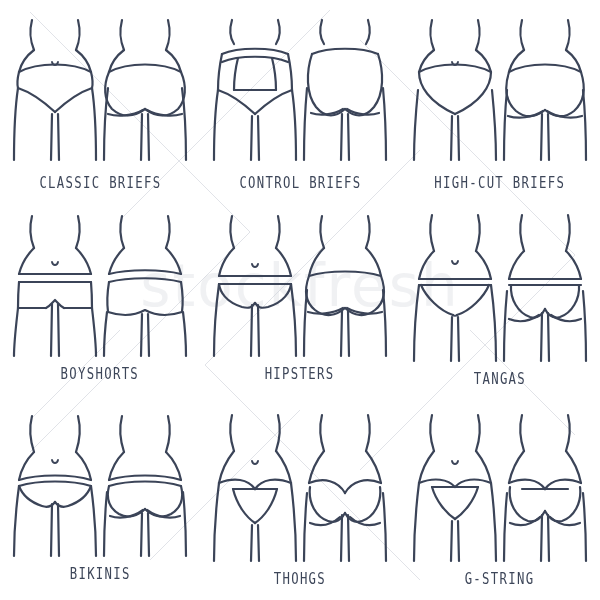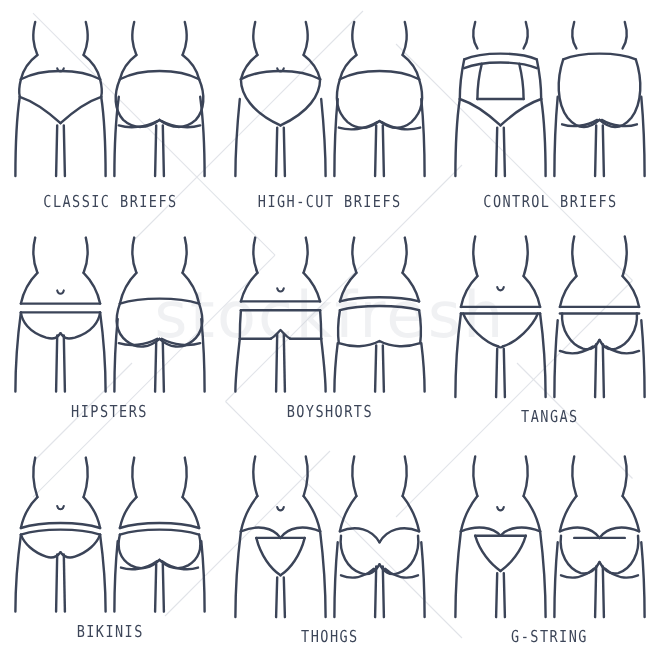--- a/index.html
+++ b/index.html
@@ -172,20 +172,60 @@
           <path class="ln" d="M142,104 L141,150"></path>
           <path class="ln" d="M148,104 L149,150"></path>
         </g>
       </svg>
       <div class="caption">CLASSIC  BRIEFS</div>
     </div>
 
     <div class="cell r1">
       <svg class="figs" viewBox="0 0 200 160">
         <g>
+          <path class="ln" d="M32,10 C29,20 30,28 34,34"></path>
+          <path class="ln" d="M78,10 C81,20 80,28 76,34"></path>
+
+          <path class="ln" d="M22,44 C38,37 72,37 88,44"></path>
+          <path class="ln" d="M22,52 C38,45 72,45 88,52"></path>
+
+          <path class="ln" d="M22,44 C19,58 18,70 18,80"></path>
+          <path class="ln" d="M88,44 C91,58 92,70 92,80"></path>
+
+          <path class="ln" d="M38,48 C35,60 34,70 34,80"></path>
+          <path class="ln" d="M72,48 C75,60 76,70 76,80"></path>
+
+          <path class="ln" d="M18,80 C30,84 42,92 55,104"></path>
+          <path class="ln" d="M92,80 C80,84 68,92 55,104"></path>
+          <path class="ln" d="M34,80 L76,80"></path>
+          <path class="ln" d="M18,80 C15,100 14,124 14,150"></path>
+          <path class="ln" d="M92,80 C95,100 96,124 96,150"></path>
+          <path class="ln" d="M52,106 L51,150"></path>
+          <path class="ln" d="M58,106 L59,150"></path>
+        </g>
+        <g>
+          <path class="ln" d="M122,10 C119,20 120,28 124,34"></path>
+          <path class="ln" d="M168,10 C171,20 170,28 166,34"></path>
+          <path class="ln" d="M112,44 C128,37 162,37 178,44"></path>
+          <path class="ln" d="M112,44 C106,62 106,84 116,97 C126,109 136,107 145,99"></path>
+          <path class="ln" d="M178,44 C184,62 184,84 174,97 C164,109 154,107 145,99"></path>
+          <path class="ln" d="M111,103 C120,106 133,105 143,99"></path>
+          <path class="ln" d="M179,103 C170,106 157,105 147,99"></path>
+          <path class="ln" d="M107,78 C105,100 104,124 104,150"></path>
+          <path class="ln" d="M183,78 C185,100 186,124 186,150"></path>
+          <path class="ln" d="M142,104 L141,150"></path>
+          <path class="ln" d="M148,104 L149,150"></path>
+        </g>
+      </svg>
+      <div class="caption">CONTROL  BRIEFS</div>
+    </div>
+
+    <div class="cell r1">
+      <svg class="figs" viewBox="0 0 200 160">
+        <g>
           <path class="ln" d="M32,10 C29,22 30,30 34,40"></path>
           <path class="ln" d="M78,10 C81,22 80,30 76,40"></path>
           <path class="ln" d="M34,40 C26,46 21,54 19,62"></path>
           <path class="ln" d="M76,40 C84,46 89,54 91,62"></path>
           <path class="ln" d="M19,62 C38,52 72,52 91,62"></path>
 
           <path class="ln" d="M19,62 C19,76 29,92 55,104"></path>
           <path class="ln" d="M91,62 C91,76 81,92 55,104"></path>
           <path class="ln" d="M18,80 C16,100 14,124 14,150"></path>
           <path class="ln" d="M92,80 C94,100 96,124 96,150"></path>
@@ -205,58 +245,59 @@
           <path class="ln" d="M182,106 C172,109 158,108 147,101"></path>
           <path class="ln" d="M107,80 C105,100 104,124 104,150"></path>
           <path class="ln" d="M183,80 C185,100 186,124 186,150"></path>
           <path class="ln" d="M142,104 L141,150"></path>
           <path class="ln" d="M148,104 L149,150"></path>
         </g>
       </svg>
       <div class="caption">HIGH-CUT BRIEFS</div>
     </div>
 
-    <div class="cell r1">
-      <svg class="figs" viewBox="0 0 200 160">
-        <g>
-          <path class="ln" d="M32,10 C29,20 30,28 34,34"></path>
-          <path class="ln" d="M78,10 C81,20 80,28 76,34"></path>
-
-          <path class="ln" d="M22,44 C38,37 72,37 88,44"></path>
-          <path class="ln" d="M22,52 C38,45 72,45 88,52"></path>
-
-          <path class="ln" d="M22,44 C19,58 18,70 18,80"></path>
-          <path class="ln" d="M88,44 C91,58 92,70 92,80"></path>
-
-          <path class="ln" d="M38,48 C35,60 34,70 34,80"></path>
-          <path class="ln" d="M72,48 C75,60 76,70 76,80"></path>
-
-          <path class="ln" d="M18,80 C30,84 42,92 55,104"></path>
-          <path class="ln" d="M92,80 C80,84 68,92 55,104"></path>
-          <path class="ln" d="M34,80 L76,80"></path>
-          <path class="ln" d="M18,80 C15,100 14,124 14,150"></path>
-          <path class="ln" d="M92,80 C95,100 96,124 96,150"></path>
-          <path class="ln" d="M52,106 L51,150"></path>
-          <path class="ln" d="M58,106 L59,150"></path>
-        </g>
-        <g>
-          <path class="ln" d="M122,10 C119,20 120,28 124,34"></path>
-          <path class="ln" d="M168,10 C171,20 170,28 166,34"></path>
-          <path class="ln" d="M112,44 C128,37 162,37 178,44"></path>
-          <path class="ln" d="M112,44 C106,62 106,84 116,97 C126,109 136,107 145,99"></path>
-          <path class="ln" d="M178,44 C184,62 184,84 174,97 C164,109 154,107 145,99"></path>
-          <path class="ln" d="M111,103 C120,106 133,105 143,99"></path>
-          <path class="ln" d="M179,103 C170,106 157,105 147,99"></path>
-          <path class="ln" d="M107,78 C105,100 104,124 104,150"></path>
-          <path class="ln" d="M183,78 C185,100 186,124 186,150"></path>
-          <path class="ln" d="M142,104 L141,150"></path>
-          <path class="ln" d="M148,104 L149,150"></path>
-        </g>
-      </svg>
-      <div class="caption">CONTROL  BRIEFS</div>
+    <div class="cell r2">
+      <svg class="figs" viewBox="0 0 200 155">
+        <g>
+          <path class="ln" d="M32,8 C29,20 30,30 34,40"></path>
+          <path class="ln" d="M78,8 C81,20 80,30 76,40"></path>
+          <path class="ln" d="M34,40 C26,48 21,58 19,66"></path>
+          <path class="ln" d="M76,40 C84,48 89,58 91,66"></path>
+          <path class="ln" d="M19,66 L91,66"></path>
+          <path class="ln" d="M19,74 L91,74"></path>
+
+          <path class="ln" d="M19,74 C18,86 18,94 18,100"></path>
+          <path class="ln" d="M91,74 C92,86 92,94 92,100"></path>
+          <path class="ln" d="M18,100 L46,100"></path>
+          <path class="ln" d="M92,100 L64,100"></path>
+
+          <path class="ln" d="M46,100 C50,98 52,95 55,92 C58,95 60,98 64,100"></path>
+          <path class="ln" d="M18,100 C16,118 14,134 14,148"></path>
+          <path class="ln" d="M92,100 C94,118 96,134 96,148"></path>
+          <path class="ln" d="M52,96 L51,148"></path>
+          <path class="ln" d="M58,96 L59,148"></path>
+          <path class="ln-thin" d="M52,54 C53,58 57,58 58,54"></path>
+        </g>
+        <g>
+          <path class="ln" d="M122,8 C119,20 120,30 124,40"></path>
+          <path class="ln" d="M168,8 C171,20 170,30 166,40"></path>
+          <path class="ln" d="M124,40 C116,48 111,58 109,66"></path>
+          <path class="ln" d="M166,40 C174,48 179,58 181,66"></path>
+          <path class="ln" d="M109,66 C128,61 162,61 181,66"></path>
+          <path class="ln" d="M109,74 C128,69 162,69 181,74"></path>
+          <path class="ln" d="M109,74 C107,86 107,96 108,104"></path>
+          <path class="ln" d="M181,74 C183,86 183,96 182,104"></path>
+          <path class="ln" d="M108,104 C120,108 134,108 145,102 C156,108 170,108 182,104"></path>
+          <path class="ln" d="M107,104 C105,120 104,134 104,148"></path>
+          <path class="ln" d="M183,104 C185,120 186,134 186,148"></path>
+          <path class="ln" d="M142,106 L141,148"></path>
+          <path class="ln" d="M148,106 L149,148"></path>
+        </g>
+      </svg>
+      <div class="caption">BOYSHORTS</div>
     </div>
 
     <div class="cell r2">
       <svg class="figs" viewBox="0 0 200 155">
         <g>
           <path class="ln" d="M32,8 C29,20 30,30 34,40"></path>
           <path class="ln" d="M78,8 C81,20 80,30 76,40"></path>
           <path class="ln" d="M34,40 C26,48 21,58 19,68"></path>
           <path class="ln" d="M76,40 C84,48 89,58 91,68"></path>
 
@@ -281,61 +322,20 @@
           <path class="ln" d="M181,68 C186,82 185,94 175,102 C165,110 154,108 145,100"></path>
           <path class="ln" d="M108,104 C118,107 132,106 143,100"></path>
           <path class="ln" d="M182,104 C172,107 158,106 147,100"></path>
           <path class="ln" d="M107,82 C105,102 104,124 104,148"></path>
           <path class="ln" d="M183,82 C185,102 186,124 186,148"></path>
           <path class="ln" d="M142,103 L141,148"></path>
           <path class="ln" d="M148,103 L149,148"></path>
         </g>
       </svg>
       <div class="caption">HIPSTERS</div>
-    </div>
-
-    <div class="cell r2">
-      <svg class="figs" viewBox="0 0 200 155">
-        <g>
-          <path class="ln" d="M32,8 C29,20 30,30 34,40"></path>
-          <path class="ln" d="M78,8 C81,20 80,30 76,40"></path>
-          <path class="ln" d="M34,40 C26,48 21,58 19,66"></path>
-          <path class="ln" d="M76,40 C84,48 89,58 91,66"></path>
-          <path class="ln" d="M19,66 L91,66"></path>
-          <path class="ln" d="M19,74 L91,74"></path>
-
-          <path class="ln" d="M19,74 C18,86 18,94 18,100"></path>
-          <path class="ln" d="M91,74 C92,86 92,94 92,100"></path>
-          <path class="ln" d="M18,100 L46,100"></path>
-          <path class="ln" d="M92,100 L64,100"></path>
-
-          <path class="ln" d="M46,100 C50,98 52,95 55,92 C58,95 60,98 64,100"></path>
-          <path class="ln" d="M18,100 C16,118 14,134 14,148"></path>
-          <path class="ln" d="M92,100 C94,118 96,134 96,148"></path>
-          <path class="ln" d="M52,96 L51,148"></path>
-          <path class="ln" d="M58,96 L59,148"></path>
-          <path class="ln-thin" d="M52,54 C53,58 57,58 58,54"></path>
-        </g>
-        <g>
-          <path class="ln" d="M122,8 C119,20 120,30 124,40"></path>
-          <path class="ln" d="M168,8 C171,20 170,30 166,40"></path>
-          <path class="ln" d="M124,40 C116,48 111,58 109,66"></path>
-          <path class="ln" d="M166,40 C174,48 179,58 181,66"></path>
-          <path class="ln" d="M109,66 C128,61 162,61 181,66"></path>
-          <path class="ln" d="M109,74 C128,69 162,69 181,74"></path>
-          <path class="ln" d="M109,74 C107,86 107,96 108,104"></path>
-          <path class="ln" d="M181,74 C183,86 183,96 182,104"></path>
-          <path class="ln" d="M108,104 C120,108 134,108 145,102 C156,108 170,108 182,104"></path>
-          <path class="ln" d="M107,104 C105,120 104,134 104,148"></path>
-          <path class="ln" d="M183,104 C185,120 186,134 186,148"></path>
-          <path class="ln" d="M142,106 L141,148"></path>
-          <path class="ln" d="M148,106 L149,148"></path>
-        </g>
-      </svg>
-      <div class="caption">BOYSHORTS</div>
     </div>
 
     <div class="cell r3">
       <svg class="figs" viewBox="0 0 200 165">
         <g>
           <path class="ln" d="M32,12 C29,24 30,36 34,48"></path>
           <path class="ln" d="M78,12 C81,24 80,36 76,48"></path>
           <path class="ln" d="M34,48 C26,56 21,66 19,76"></path>
           <path class="ln" d="M76,48 C84,56 89,66 91,76"></path>
 

